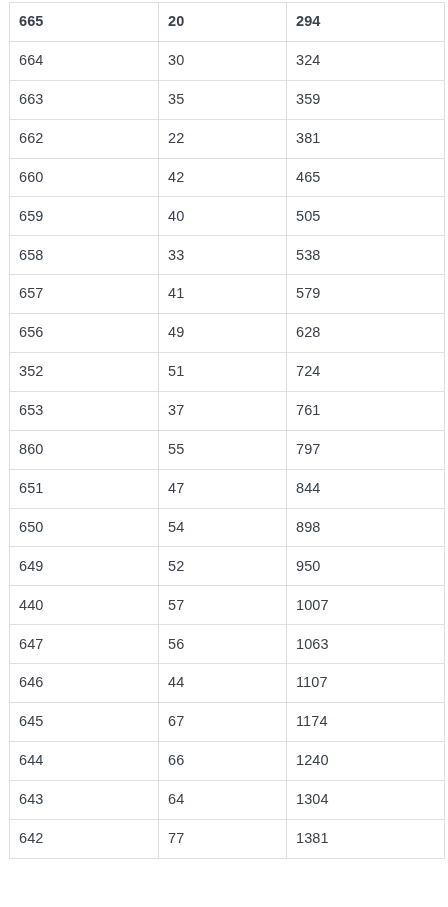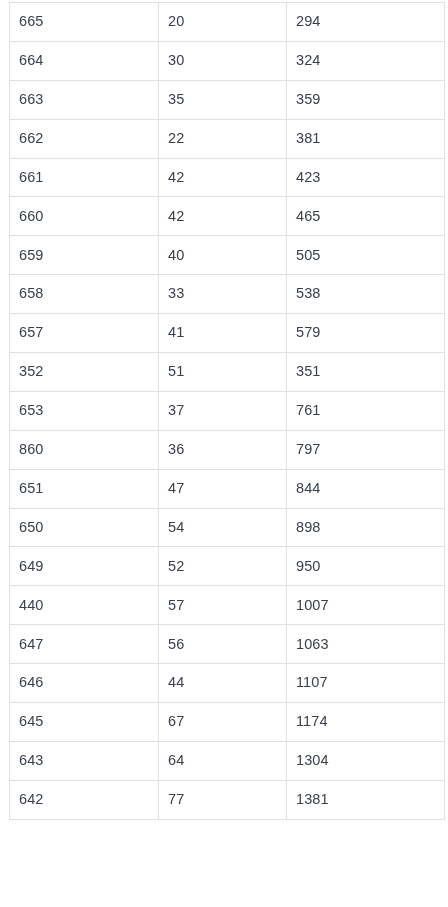--- a/index.html
+++ b/index.html
@@ -59,20 +59,21 @@
     overflow: hidden;
     letter-spacing: 0.1px;
   }
 
   
   table.data-grid td.first-col {
     border-left: 1px solid #dfdfdf;
   }
   table.data-grid tr.first-row td {
     border-top: 1px solid #dfdfdf;
+    font-weight: bold;
   }
 </style>
 </head>
 <body>
 
 <div id="table-viewport">
   <table class="data-grid">
     <colgroup>
       <col class="col-index">
       <col class="col-value">
@@ -93,57 +94,57 @@
           <td class="first-col">663</td>
           <td>35</td>
           <td>359</td>
         </tr>
         <tr>
           <td class="first-col">662</td>
           <td>22</td>
           <td>381</td>
         </tr>
         <tr>
-          <td class="first-col">661</td>
-          <td>42</td>
-          <td>423</td>
-        </tr>
-        <tr>
           <td class="first-col">660</td>
           <td>42</td>
           <td>465</td>
         </tr>
         <tr>
           <td class="first-col">659</td>
           <td>40</td>
           <td>505</td>
         </tr>
         <tr>
           <td class="first-col">658</td>
           <td>33</td>
           <td>538</td>
         </tr>
         <tr>
           <td class="first-col">657</td>
           <td>41</td>
           <td>579</td>
         </tr>
         <tr>
+          <td class="first-col">656</td>
+          <td>49</td>
+          <td>628</td>
+        </tr>
+        <tr>
           <td class="first-col">352</td>
           <td>51</td>
-          <td>351</td>
+          <td>724</td>
         </tr>
         <tr>
           <td class="first-col">653</td>
           <td>37</td>
           <td>761</td>
         </tr>
         <tr>
           <td class="first-col">860</td>
-          <td>36</td>
+          <td>55</td>
           <td>797</td>
         </tr>
         <tr>
           <td class="first-col">651</td>
           <td>47</td>
           <td>844</td>
         </tr>
         <tr>
           <td class="first-col">650</td>
           <td>54</td>
@@ -168,20 +169,25 @@
           <td class="first-col">646</td>
           <td>44</td>
           <td>1107</td>
         </tr>
         <tr>
           <td class="first-col">645</td>
           <td>67</td>
           <td>1174</td>
         </tr>
         <tr>
+          <td class="first-col">644</td>
+          <td>66</td>
+          <td>1240</td>
+        </tr>
+        <tr>
           <td class="first-col">643</td>
           <td>64</td>
           <td>1304</td>
         </tr>
         <tr>
           <td class="first-col">642</td>
           <td>77</td>
           <td>1381</td>
         </tr>
       </tbody>

